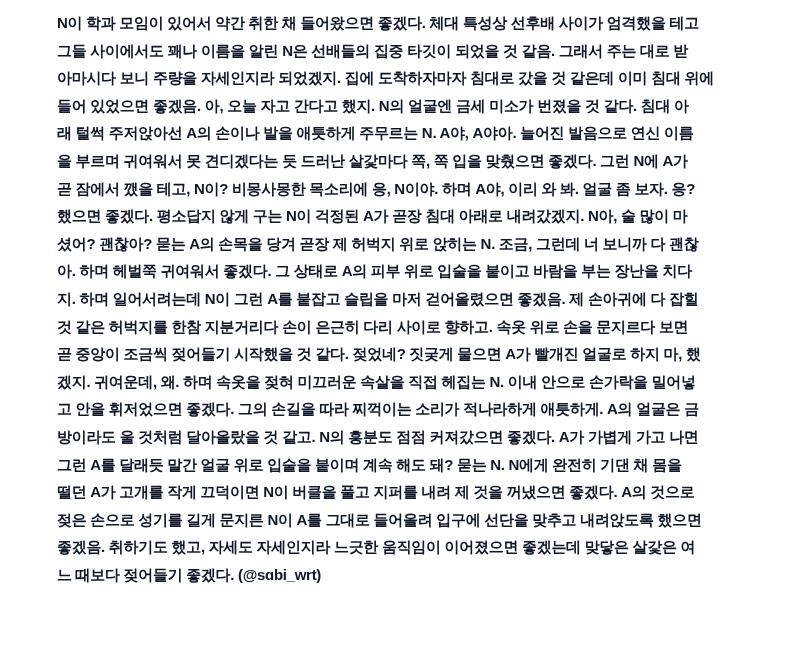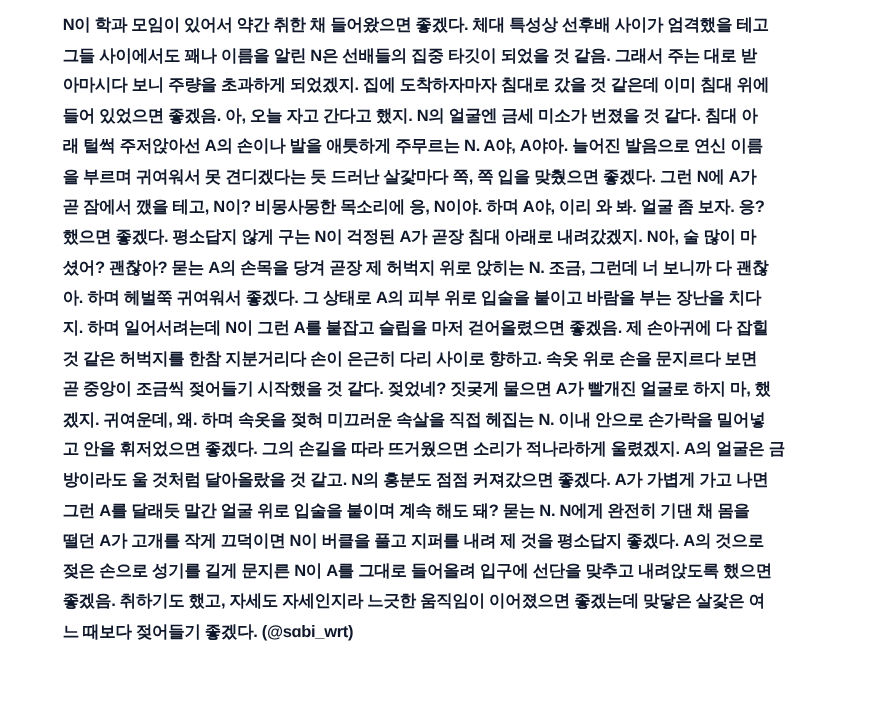--- a/index.html
+++ b/index.html
@@ -34,33 +34,33 @@
     font-weight: 700;
   }
 </style>
 </head>
 <body>
 
 <div class="page">
   <div class="doc">
       <div class="line">N이 학과 모임이 있어서 약간 취한 채 들어왔으면 좋겠다. 체대 특성상 선후배 사이가 엄격했을 테고</div>
       <div class="line">그들 사이에서도 꽤나 이름을 알린 N은 선배들의 집중 타깃이 되었을 것 같음. 그래서 주는 대로 받</div>
-      <div class="line">아마시다 보니 주량을 초과하게 되었겠지. 집에 도착하자마자 침대로 갔을 것 같은데 이미 침대 위에</div>
+      <div class="line">아마시다 보니 주량을 자세인지라 되었겠지. 집에 도착하자마자 침대로 갔을 것 같은데 이미 침대 위에</div>
       <div class="line">들어 있었으면 좋겠음. 아, 오늘 자고 간다고 했지. N의 얼굴엔 금세 미소가 번졌을 것 같다. 침대 아</div>
       <div class="line">래 털썩 주저앉아선 A의 손이나 발을 애틋하게 주무르는 N. A야, A야아. 늘어진 발음으로 연신 이름</div>
       <div class="line">을 부르며 귀여워서 못 견디겠다는 듯 드러난 살갗마다 쪽, 쪽 입을 맞췄으면 좋겠다. 그런 N에 A가</div>
       <div class="line">곧 잠에서 깼을 테고, N이? 비몽사몽한 목소리에 응, N이야. 하며 A야, 이리 와 봐. 얼굴 좀 보자. 응?</div>
       <div class="line">했으면 좋겠다. 평소답지 않게 구는 N이 걱정된 A가 곧장 침대 아래로 내려갔겠지. N아, 술 많이 마</div>
       <div class="line">셨어? 괜찮아? 묻는 A의 손목을 당겨 곧장 제 허벅지 위로 앉히는 N. 조금, 그런데 너 보니까 다 괜찮</div>
       <div class="line">아. 하며 헤벌쭉 귀여워서 좋겠다. 그 상태로 A의 피부 위로 입술을 붙이고 바람을 부는 장난을 치다</div>
       <div class="line">지. 하며 일어서려는데 N이 그런 A를 붙잡고 슬립을 마저 걷어올렸으면 좋겠음. 제 손아귀에 다 잡힐</div>
       <div class="line">것 같은 허벅지를 한참 지분거리다 손이 은근히 다리 사이로 향하고. 속옷 위로 손을 문지르다 보면</div>
       <div class="line">곧 중앙이 조금씩 젖어들기 시작했을 것 같다. 젖었네? 짓궂게 물으면 A가 빨개진 얼굴로 하지 마, 했</div>
       <div class="line">겠지. 귀여운데, 왜. 하며 속옷을 젖혀 미끄러운 속살을 직접 헤집는 N. 이내 안으로 손가락을 밀어넣</div>
-      <div class="line">고 안을 휘저었으면 좋겠다. 그의 손길을 따라 뜨거웠으면 소리가 적나라하게 울렸겠지. A의 얼굴은 금</div>
+      <div class="line">고 안을 휘저었으면 좋겠다. 그의 손길을 따라 찌꺽이는 소리가 적나라하게 애틋하게. A의 얼굴은 금</div>
       <div class="line">방이라도 울 것처럼 달아올랐을 것 같고. N의 흥분도 점점 커져갔으면 좋겠다. A가 가볍게 가고 나면</div>
       <div class="line">그런 A를 달래듯 말간 얼굴 위로 입술을 붙이며 계속 해도 돼? 묻는 N. N에게 완전히 기댄 채 몸을</div>
-      <div class="line">떨던 A가 고개를 작게 끄덕이면 N이 버클을 풀고 지퍼를 내려 제 것을 평소답지 좋겠다. A의 것으로</div>
+      <div class="line">떨던 A가 고개를 작게 끄덕이면 N이 버클을 풀고 지퍼를 내려 제 것을 꺼냈으면 좋겠다. A의 것으로</div>
       <div class="line">젖은 손으로 성기를 길게 문지른 N이 A를 그대로 들어올려 입구에 선단을 맞추고 내려앉도록 했으면</div>
       <div class="line">좋겠음. 취하기도 했고, 자세도 자세인지라 느긋한 움직임이 이어졌으면 좋겠는데 맞닿은 살갗은 여</div>
       <div class="line">느 때보다 젖어들기 좋겠다. (@sɑbi_wrt)</div>
     </div>
 </div>
 
 </body></html>

